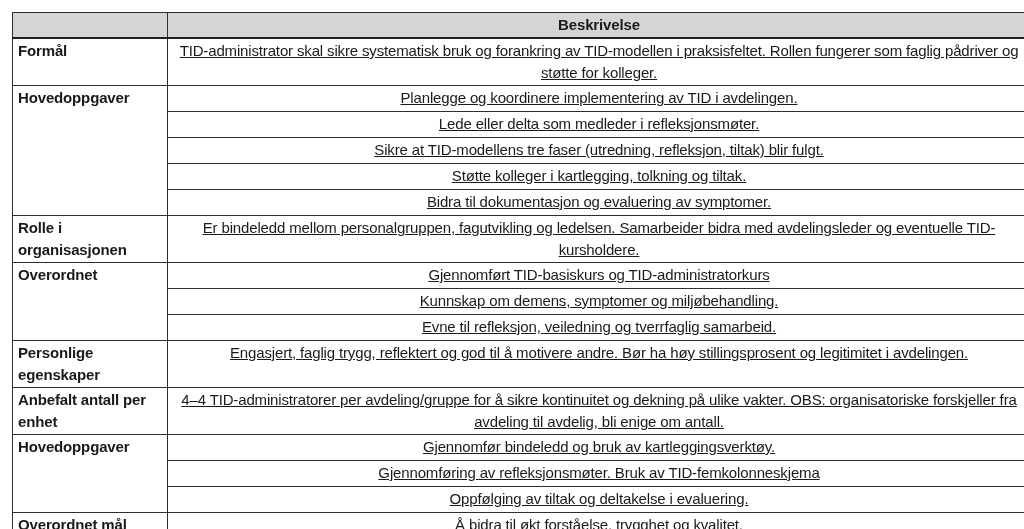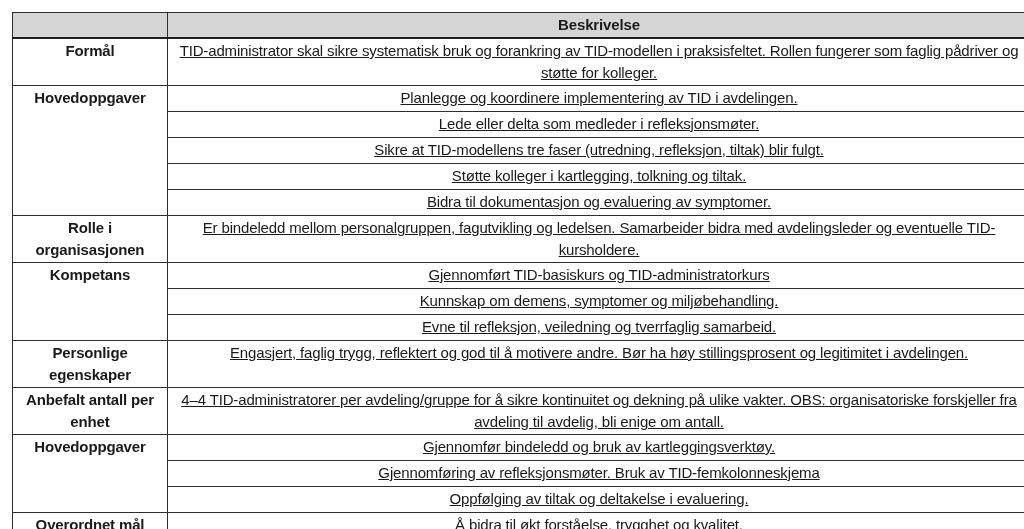--- a/index.html
+++ b/index.html
@@ -38,21 +38,21 @@
     border-bottom: 2px solid #1f1f1f;
     font-weight: bold;
     padding-top: 1px;
     padding-bottom: 1px;
   }
   thead th.corner { text-align: left; }
   thead th.desc-head { text-align: center; }
 
   tbody th.label-cell {
     font-weight: bold;
-    text-align: center;
+    text-align: left;
   }
   tbody td.desc-cell {
     font-weight: normal;
     text-align: center;
     text-decoration: underline;
   }
   tr.row-single td { height: 23px; }
 </style>
 </head>
 <body>
@@ -91,21 +91,21 @@
     <tr class="row-single">
       <td class="desc-cell">Bidra til dokumentasjon og evaluering av symptomer.</td>
     </tr>
 
     <tr>
       <th class="label-cell" rowspan="1">Rolle i organisasjonen</th>
       <td class="desc-cell">Er bindeledd mellom personalgruppen, fagutvikling og ledelsen. Samarbeider bidra med avdelingsleder og eventuelle TID-kursholdere.</td>
     </tr>
 
     <tr class="row-single">
-      <th class="label-cell" rowspan="3">Kompetans</th>
+      <th class="label-cell" rowspan="3">Overordnet</th>
       <td class="desc-cell">Gjennomført TID-basiskurs og TID-administratorkurs</td>
     </tr>
     <tr class="row-single">
       <td class="desc-cell">Kunnskap om demens, symptomer og miljøbehandling.</td>
     </tr>
     <tr class="row-single">
       <td class="desc-cell">Evne til refleksjon, veiledning og tverrfaglig samarbeid.</td>
     </tr>
 
     <tr>

